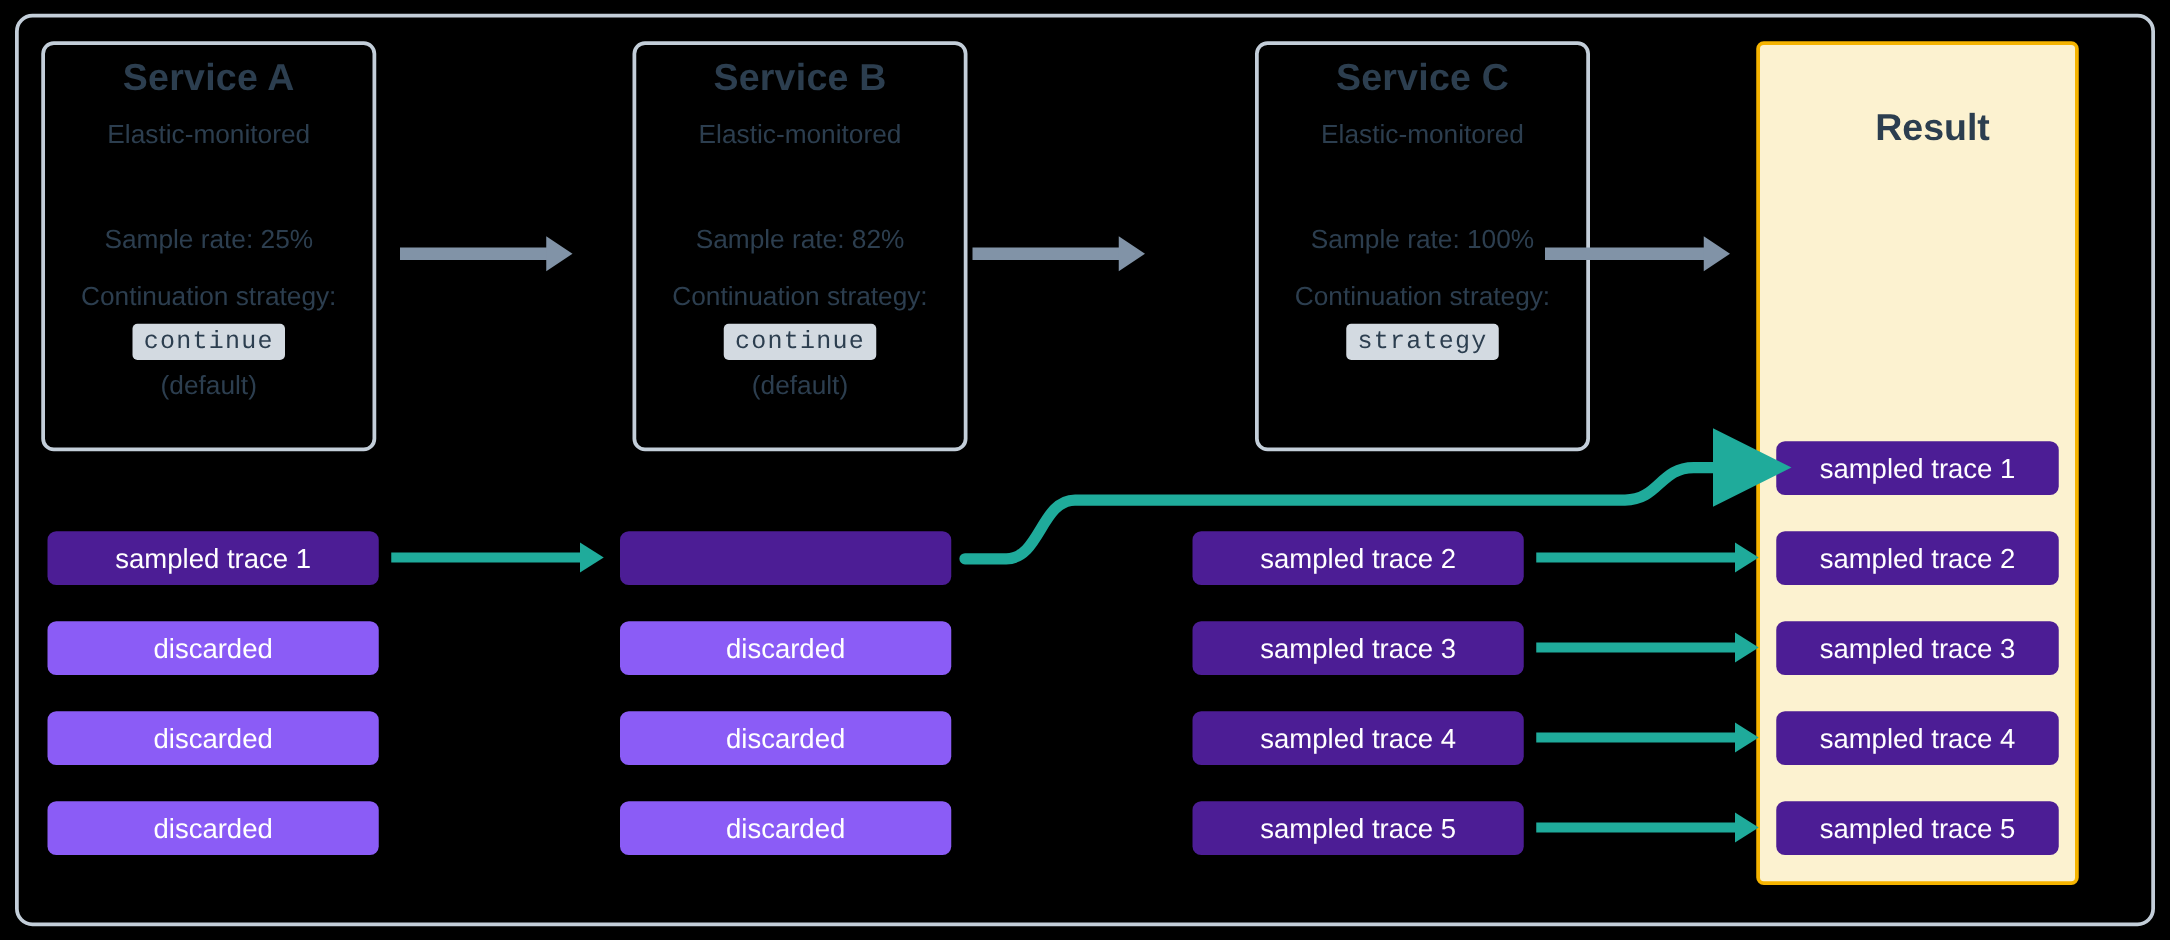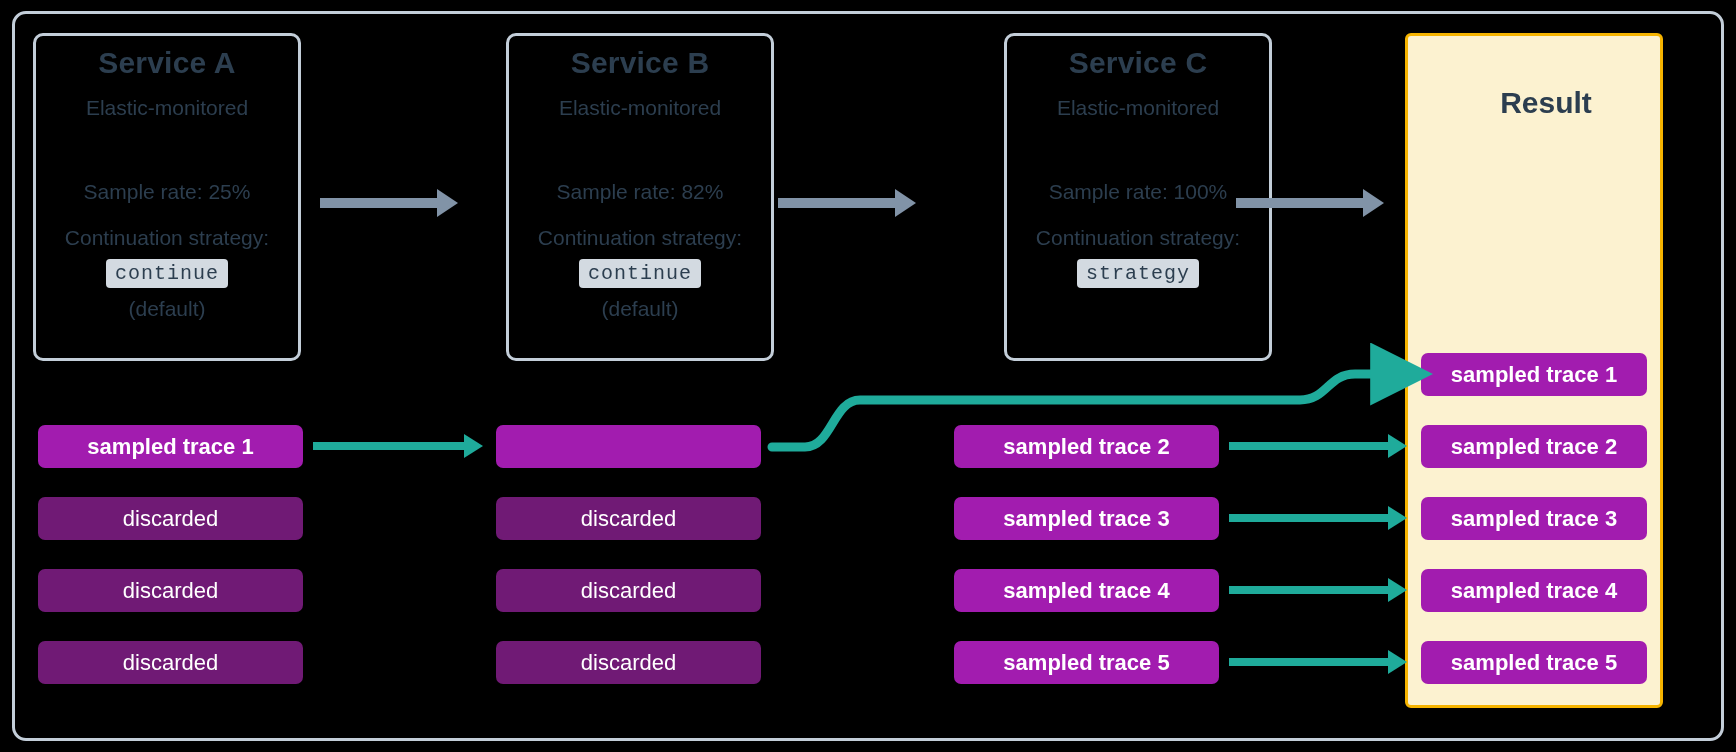--- a/index.html
+++ b/index.html
@@ -45,22 +45,22 @@
     position:absolute;left:0;right:0;top:50px;text-align:center;
     font-size:30px;font-weight:bold;color:#2c3e4f;padding-left:24px;
   }
 
   
   .chip{
     position:absolute;height:43px;border-radius:7px;
     display:flex;align-items:center;justify-content:center;
     color:#fff;font-size:22px;line-height:1;box-sizing:border-box;
   }
-  .chip.green{background:#a21caf;font-weight:bold;}
-  .chip.red{background:#701a75;}
+  .chip.green{background:#4c1d95;}
+  .chip.red{background:#8b5cf6;}
 
   
   .garrow{position:absolute;height:10px;background:#8193a7;}
   .garrow:after{
     content:"";position:absolute;right:-20px;top:-9px;
     width:0;height:0;border-top:14px solid transparent;
     border-bottom:14px solid transparent;border-left:21px solid #8193a7;
   }
 
   

